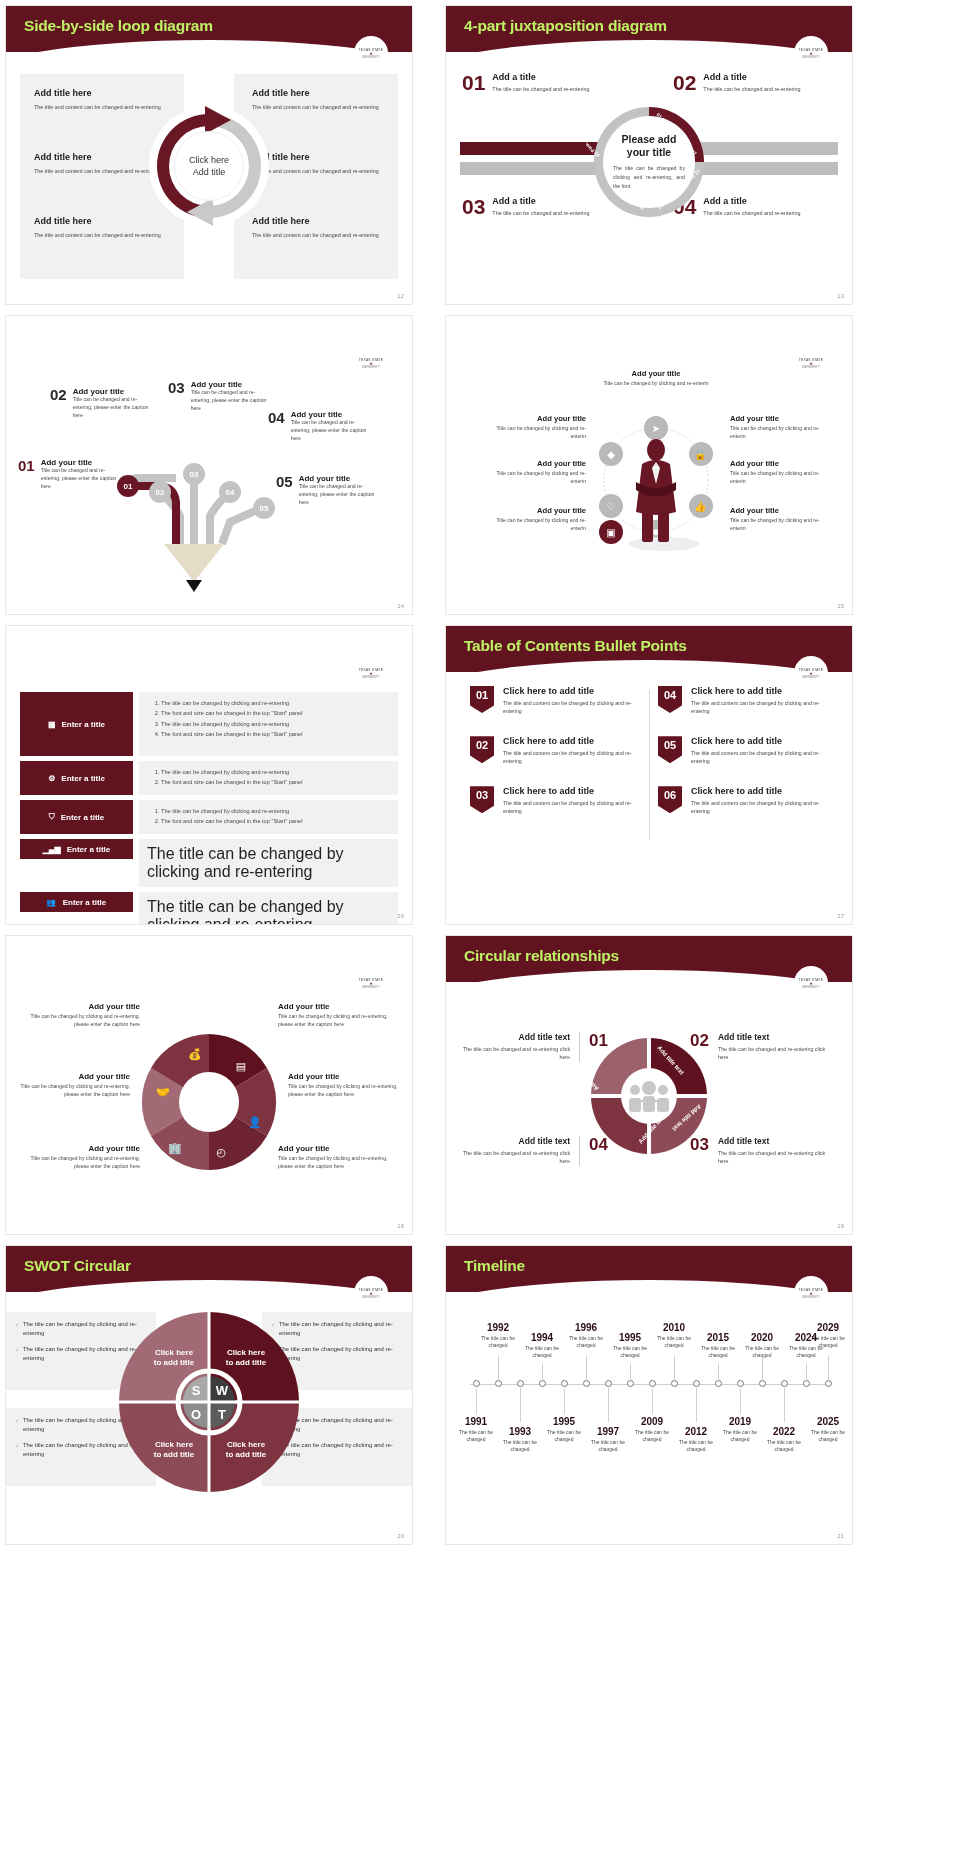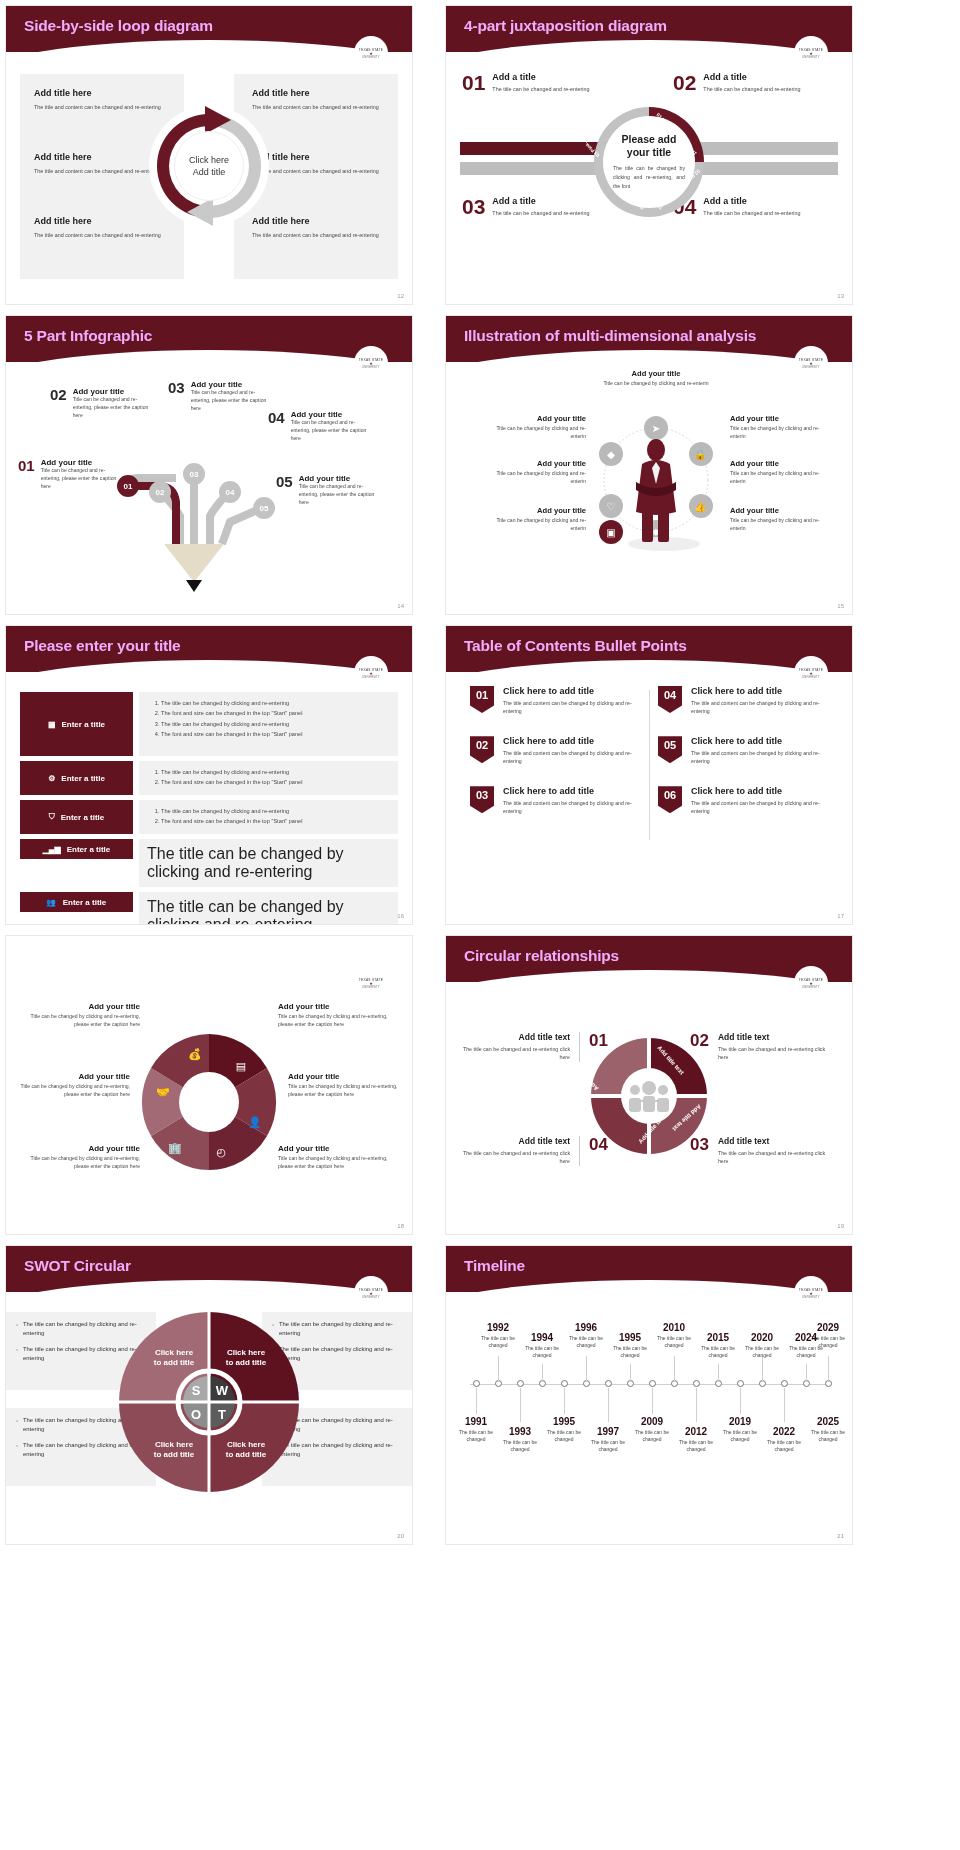--- a/index.html
+++ b/index.html
@@ -35,21 +35,21 @@
   .banner::after{
     content:"";
     position:absolute;
     left:-10%; bottom:-30px;
     width:120%; height:42px;
     background:#ffffff;
     border-radius:50% 50% 0 0 / 100% 100% 0 0;
   }
   .banner-title {
     position:absolute; left:18px; top:11px;
-    font-size:15.5px; font-weight:bold; color:#f0abfc;
+    font-size:15.5px; font-weight:bold; color:#bef264;
     letter-spacing:-0.2px;
     z-index:3;
   }
   .logo {
     position:absolute; right:24px; top:30px;
     width:34px; height:34px; border-radius:50%;
     background:#ffffff; z-index:4;
     display:flex; align-items:center; justify-content:center;
     flex-direction:column;
   }
@@ -291,23 +291,20 @@
       </svg>
       <div class="s13-center">
         <h3>Please add your title</h3>
         <p>The title can be changed by clicking and re-entering, and the font</p>
       </div>
     </div>
     <div class="pagenum">13</div>
   </div>
 
   <div class="slide">
-    <div class="banner">
-      <div class="banner-title">5 Part Infographic</div>
-    </div>
     <div class="logo">
       <div class="l1">TEXAS STATE</div>
       <div class="star">★</div>
       <div class="l2">UNIVERSITY</div>
     </div>
     <div class="body">
       <div class="s14-item" style="left:12px;top:94px">
         <div class="s14-num red">01</div>
         <div class="s14-txt">
             <h4>Add your title</h4>
@@ -362,23 +359,20 @@
         <circle cx="166" cy="52" r="11" fill="#c3c3c3"></circle>
         <text x="166" y="54.5" font-size="8" font-weight="bold" fill="#fff" text-anchor="middle">05</text>
         <polygon points="66,88 126,88 96,126" fill="#e4dcc6"></polygon>
         <polygon points="88,124 104,124 96,136" fill="#111"></polygon>
       </svg>
     </div>
     <div class="pagenum">14</div>
   </div>
 
   <div class="slide">
-    <div class="banner">
-      <div class="banner-title">Illustration of multi-dimensional analysis</div>
-    </div>
     <div class="logo">
       <div class="l1">TEXAS STATE</div>
       <div class="star">★</div>
       <div class="l2">UNIVERSITY</div>
     </div>
     <div class="body">
       <div class="s15-b" style="left:150px;top:5px;text-align:center;width:120px">
         <h4>Add your title</h4>
         <p>Title can be changed by clicking and re-enterin</p>
       </div>
@@ -435,23 +429,20 @@
           <rect x="66" y="118" width="11" height="32" rx="2"></rect>
           <path d="M44 90 Q64 102 84 90 L84 98 Q64 110 44 98 Z" fill="#4e0f1a"></path>
         </g>
         <polygon points="64,70 68,76 64,92 60,76" fill="#f3f3f3"></polygon>
       </svg>
     </div>
     <div class="pagenum">15</div>
   </div>
 
   <div class="slide">
-    <div class="banner">
-      <div class="banner-title">Please enter your title</div>
-    </div>
     <div class="logo">
       <div class="l1">TEXAS STATE</div>
       <div class="star">★</div>
       <div class="l2">UNIVERSITY</div>
     </div>
     <div class="body" style="padding:18px 14px 0 14px">
       <div class="s16-row">
         <div class="s16-btn" style="height:64px">
           <span>▦</span>
           <span>Enter a title</span>

